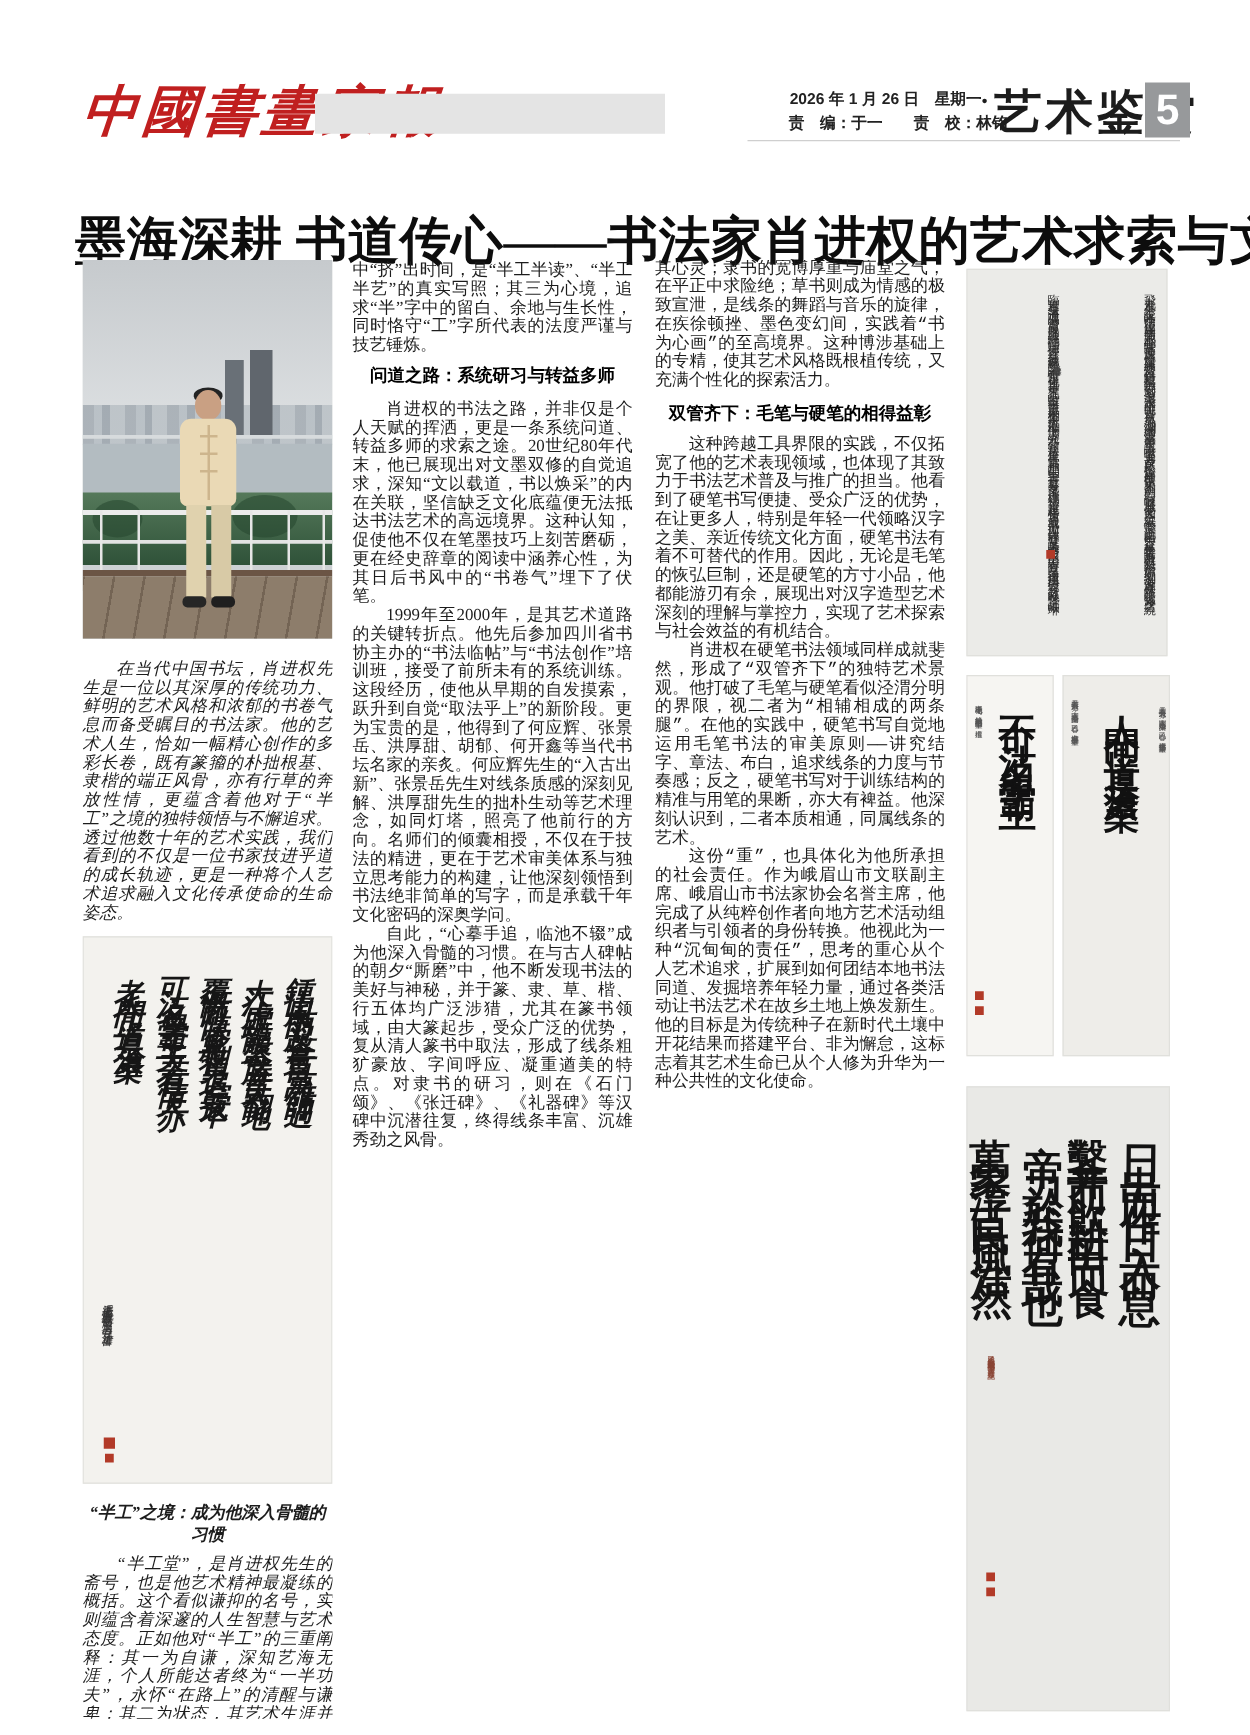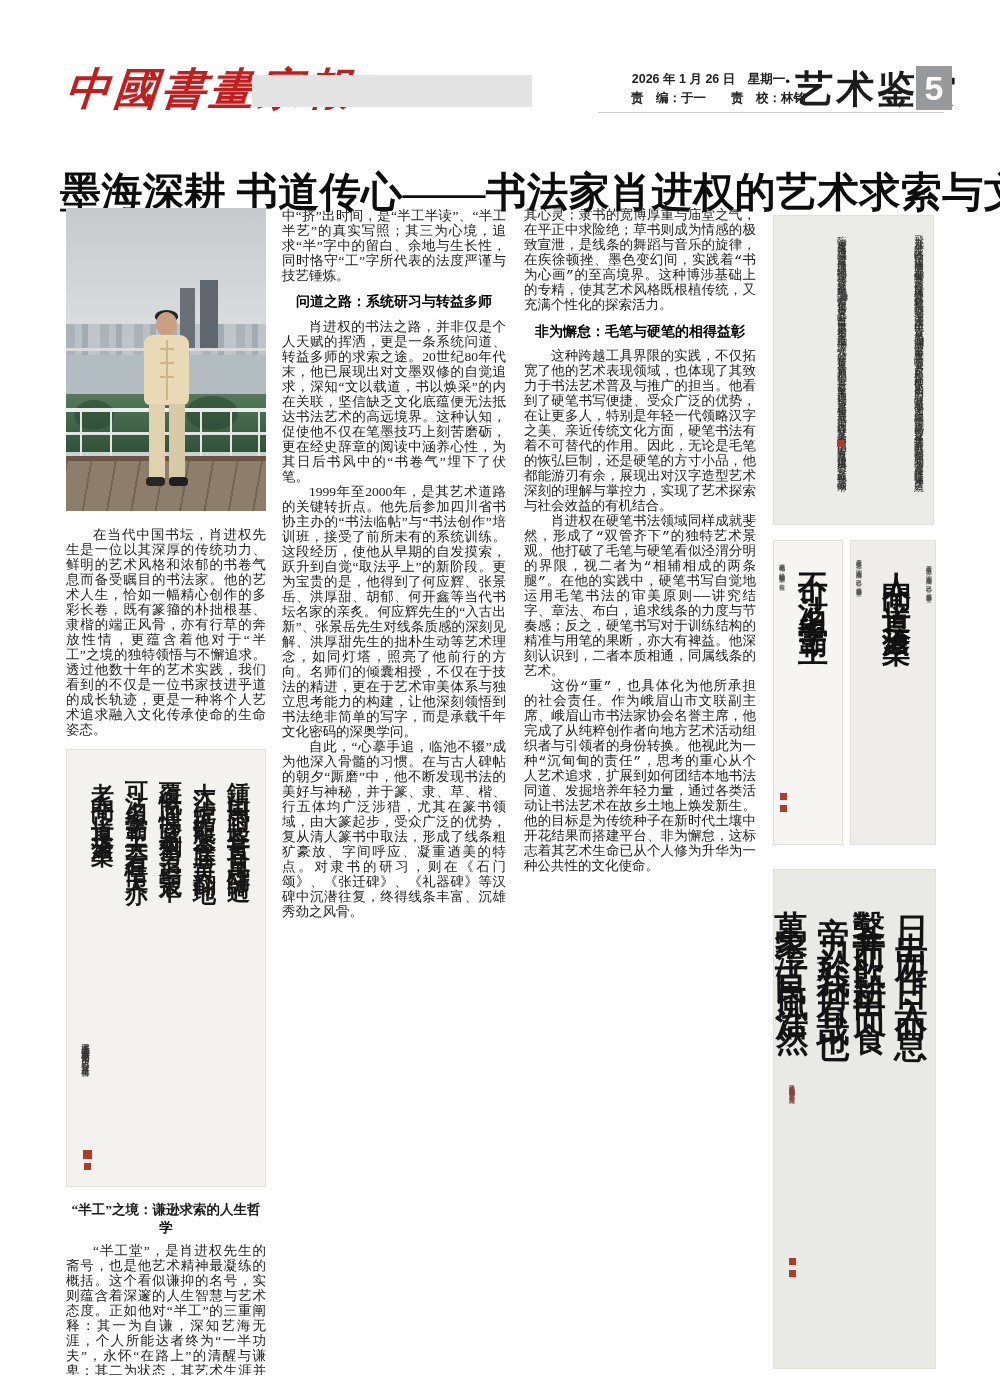--- a/index.html
+++ b/index.html
@@ -22,21 +22,21 @@
            color:#fff;text-align:center;font:bold 34px/44px "Liberation Sans","DejaVu Sans",sans-serif;}
   .mast-rule{position:absolute;left:598px;top:112px;width:346px;height:1px;background:#cfcfcf;}
 
   
   .headline{position:absolute;left:60px;top:138px;width:884px;text-align:center;
             font-size:41px;font-weight:900;letter-spacing:0.5px;color:#0d0d0d;white-space:nowrap;}
 
   
   .cols{position:absolute;left:66px;top:208px;display:flex;}
   .col{height:1167px;overflow:hidden;}
-  .c1{width:200px;}
+  .c1{width:200px;font-style:italic;}
   .c2{width:224px;margin-left:16px;}
   .c3{width:232px;margin-left:18px;font-family:Liberation Mono, monospace;}
   .c4{width:163px;margin-left:17px;}
   p.body{margin:0;font-size:13.5px;line-height:15px;text-align:justify;text-justify:inter-ideograph;}
   p.ind{text-indent:2em;}
   h3.sub{margin:9px 0 7px;font-size:14px;line-height:20px;text-align:center;color:#000;}
   .cap-head{margin:14px 0 6px;font-size:13.5px;text-align:center;font-weight:bold;}
 
   
   .photo{position:relative;width:200px;height:303px;overflow:hidden;background:#cdd1d4;margin-bottom:16px;}
@@ -178,36 +178,36 @@
         <div class="kcol">大江虎踞龍盤今勝昔天翻地</div>
         <div class="kcol">覆慨而慷宜將剩勇追窮寇不</div>
         <div class="kcol">可沽名學霸王天若有情天亦</div>
         <div class="kcol">老人間正道是滄桑</div>
       </div>
       <div class="sig">毛澤東七律人民解放軍佔領南京 乙巳春月 進權書</div>
       <div class="seal" style="left:16px;top:400px;"></div>
       <div class="seal sm" style="left:17px;top:413px;"></div>
     </div>
 
-    <h4 class="cap-head">“半工”之境：谦逊求索的人生哲学</h4>
+    <h4 class="cap-head">“半工”之境：成为他深入骨髓的习惯</h4>
     <p class="body ind">“半工堂”，是肖进权先生的斋号，也是他艺术精神最凝练的概括。这个看似谦抑的名号，实则蕴含着深邃的人生智慧与艺术态度。正如他对“半工”的三重阐释：其一为自谦，深知艺海无涯，个人所能达者终为“一半功夫”，永怀“在路上”的清醒与谦卑；其二为状态，其艺术生涯并非全职，而是在本职工作与社会事务的间隙</p>
   </div>
 
   <div class="col c2">
     <p class="body">中“挤”出时间，是“半工半读”、“半工半艺”的真实写照；其三为心境，追求“半”字中的留白、余地与生长性，同时恪守“工”字所代表的法度严谨与技艺锤炼。</p>
     <h3 class="sub">问道之路：系统研习与转益多师</h3>
     <p class="body ind">肖进权的书法之路，并非仅是个人天赋的挥洒，更是一条系统问道、转益多师的求索之途。20世纪80年代末，他已展现出对文墨双修的自觉追求，深知“文以载道，书以焕采”的内在关联，坚信缺乏文化底蕴便无法抵达书法艺术的高远境界。这种认知，促使他不仅在笔墨技巧上刻苦磨砺，更在经史辞章的阅读中涵养心性，为其日后书风中的“书卷气”埋下了伏笔。</p>
     <p class="body ind">1999年至2000年，是其艺术道路的关键转折点。他先后参加四川省书协主办的“书法临帖”与“书法创作”培训班，接受了前所未有的系统训练。这段经历，使他从早期的自发摸索，跃升到自觉“取法乎上”的新阶段。更为宝贵的是，他得到了何应辉、张景岳、洪厚甜、胡郁、何开鑫等当代书坛名家的亲炙。何应辉先生的“入古出新”、张景岳先生对线条质感的深刻见解、洪厚甜先生的拙朴生动等艺术理念，如同灯塔，照亮了他前行的方向。名师们的倾囊相授，不仅在于技法的精进，更在于艺术审美体系与独立思考能力的构建，让他深刻领悟到书法绝非简单的写字，而是承载千年文化密码的深奥学问。</p>
     <p class="body ind">自此，“心摹手追，临池不辍”成为他深入骨髓的习惯。在与古人碑帖的朝夕“厮磨”中，他不断发现书法的美好与神秘，并于篆、隶、草、楷、行五体均广泛涉猎，尤其在篆书领域，由大篆起步，受众广泛的优势，复从清人篆书中取法，形成了线条粗犷豪放、字间呼应、凝重遒美的特点。对隶书的研习，则在《石门颂》、《张迁碑》、《礼器碑》等汉碑中沉潜往复，终得线条丰富、沉雄秀劲之风骨。</p>
 
   </div>
 
   <div class="col c3">
     <p class="body">其心灵；隶书的宽博厚重与庙堂之气，在平正中求险绝；草书则成为情感的极致宣泄，是线条的舞蹈与音乐的旋律，在疾徐顿挫、墨色变幻间，实践着“书为心画”的至高境界。这种博涉基础上的专精，使其艺术风格既根植传统，又充满个性化的探索活力。</p>
-    <h3 class="sub">非为懈怠：毛笔与硬笔的相得益彰</h3>
+    <h3 class="sub">双管齐下：毛笔与硬笔的相得益彰</h3>
     <p class="body ind">这种跨越工具界限的实践，不仅拓宽了他的艺术表现领域，也体现了其致力于书法艺术普及与推广的担当。他看到了硬笔书写便捷、受众广泛的优势，在让更多人，特别是年轻一代领略汉字之美、亲近传统文化方面，硬笔书法有着不可替代的作用。因此，无论是毛笔的恢弘巨制，还是硬笔的方寸小品，他都能游刃有余，展现出对汉字造型艺术深刻的理解与掌控力，实现了艺术探索与社会效益的有机结合。</p>
     <p class="body ind">肖进权在硬笔书法领域同样成就斐然，形成了“双管齐下”的独特艺术景观。他打破了毛笔与硬笔看似泾渭分明的界限，视二者为“相辅相成的两条腿”。在他的实践中，硬笔书写自觉地运用毛笔书法的审美原则——讲究结字、章法、布白，追求线条的力度与节奏感；反之，硬笔书写对于训练结构的精准与用笔的果断，亦大有裨益。他深刻认识到，二者本质相通，同属线条的艺术。</p>
     <p class="body ind">这份“重”，也具体化为他所承担的社会责任。作为峨眉山市文联副主席、峨眉山市书法家协会名誉主席，他完成了从纯粹创作者向地方艺术活动组织者与引领者的身份转换。他视此为一种“沉甸甸的责任”，思考的重心从个人艺术追求，扩展到如何团结本地书法同道、发掘培养年轻力量，通过各类活动让书法艺术在故乡土地上焕发新生。他的目标是为传统种子在新时代土壤中开花结果而搭建平台、非为懈怠，这标志着其艺术生命已从个人修为升华为一种公共性的文化使命。</p>
 
   </div>
 
   <div class="col c4">
 
     <div class="paper panel-top">
       <div class="densewrap">

